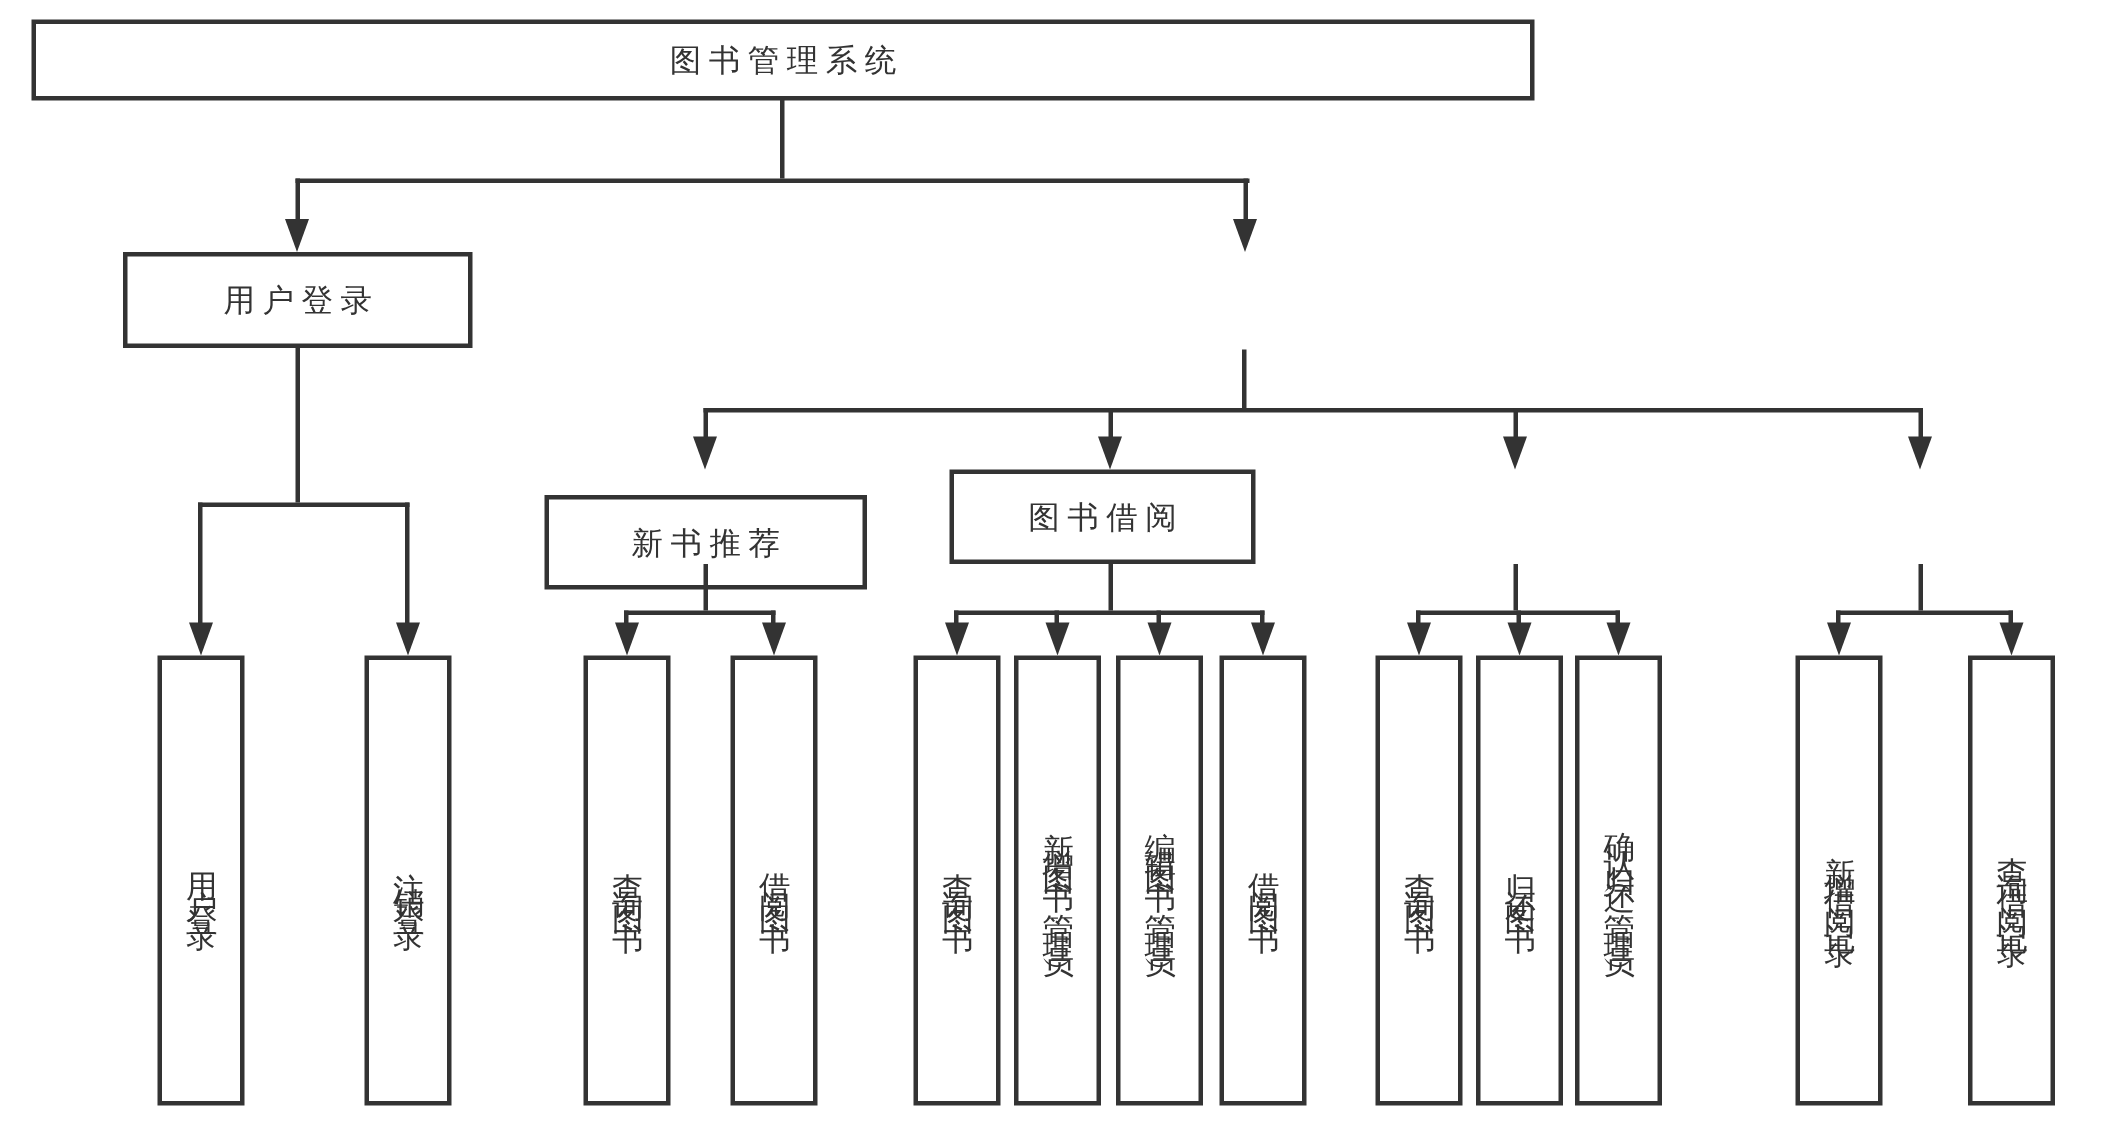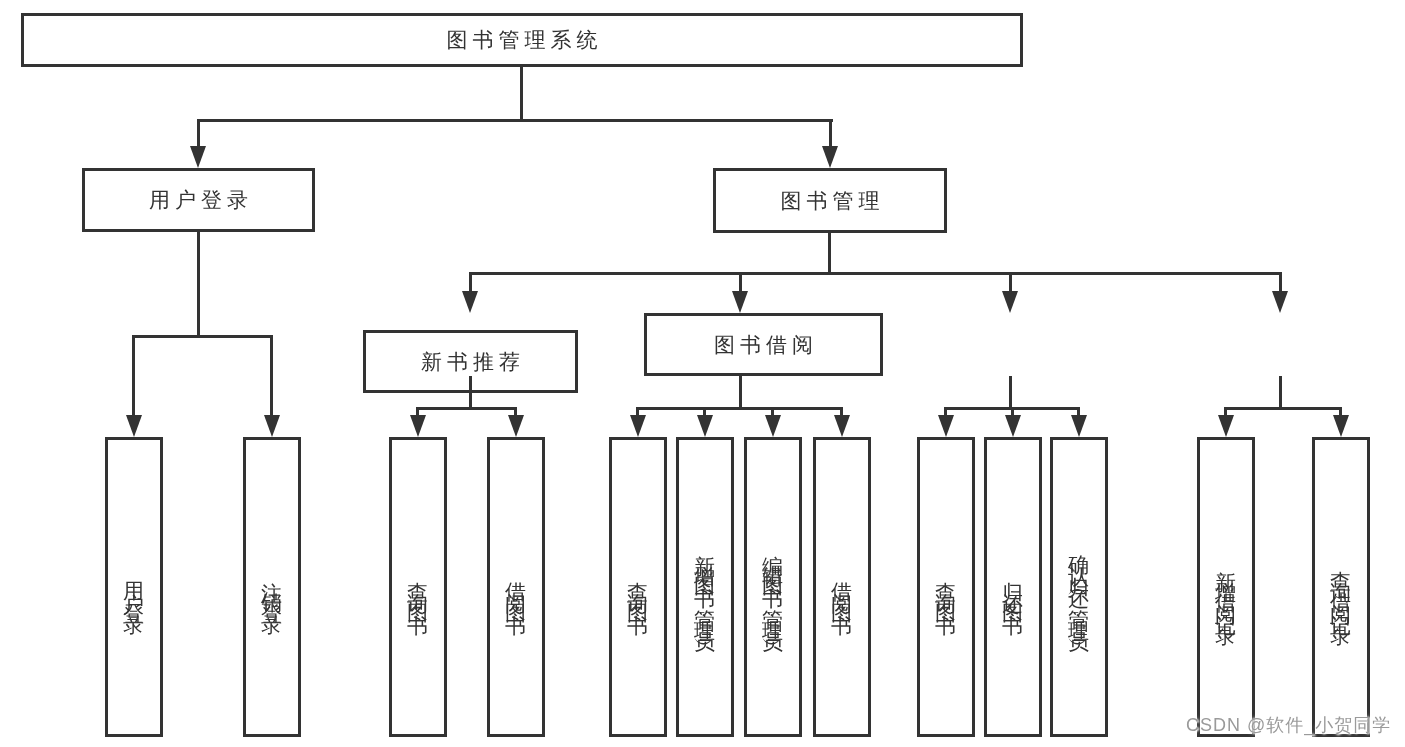--- a/index.html
+++ b/index.html
@@ -70,23 +70,20 @@
     <div class="hline" style="left:197px;top:119px;width:636px;"></div>
     <div class="vline" style="left:197px;top:119px;height:30px;"></div>
     <div class="arrow" style="left:190px;top:146px;"></div>
     <div class="vline" style="left:829px;top:119px;height:30px;"></div>
     <div class="arrow" style="left:822px;top:146px;"></div>
   </div>
 
   <div class="hbox" style="left:82px;top:168px;width:233px;height:64px;">
     <span>用户登录</span>
   </div>
-  <div class="hbox" style="left:713px;top:168px;width:234px;height:65px;">
-    <span>图书管理</span>
-  </div>
 
   <div>
     <div class="vline" style="left:197px;top:232px;height:103px;"></div>
     <div class="hline" style="left:132px;top:335px;width:141px;"></div>
     <div class="vline" style="left:132px;top:335px;height:82px;"></div>
     <div class="arrow" style="left:126px;top:415px;"></div>
     <div class="vline" style="left:270px;top:335px;height:82px;"></div>
     <div class="arrow" style="left:264px;top:415px;"></div>
   </div>
 
@@ -99,21 +96,21 @@
     <div class="arrow" style="left:732px;top:291px;"></div>
     <div class="vline" style="left:1009px;top:272px;height:21px;"></div>
     <div class="arrow" style="left:1002px;top:291px;"></div>
     <div class="vline" style="left:1279px;top:272px;height:21px;"></div>
     <div class="arrow" style="left:1272px;top:291px;"></div>
   </div>
 
   <div class="hbox" style="left:363px;top:330px;width:215px;height:63px;">
     <span>新书推荐</span>
   </div>
-  <div class="hbox" style="left:633px;top:313px;width:239px;height:63px;margin-left:11px;">
+  <div class="hbox" style="left:633px;top:313px;width:204px;height:63px;">
     <span>图书借阅</span>
   </div>
 
   <div>
     <div class="vline" style="left:469px;top:376px;height:31px;"></div>
     <div class="hline" style="left:416px;top:407px;width:101px;"></div>
     <div class="vline" style="left:416px;top:407px;height:10px;"></div>
     <div class="arrow" style="left:410px;top:415px;"></div>
     <div class="vline" style="left:514px;top:407px;height:10px;"></div>
     <div class="arrow" style="left:508px;top:415px;"></div>
@@ -189,15 +186,14 @@
     <span>确认归还（管理员）</span>
   </div>
 
   <div class="vbox" style="left:1197px;">
     <span>新增借阅记录</span>
   </div>
   <div class="vbox" style="left:1312px;">
     <span>查询借阅记录</span>
   </div>
 
-  <div class="watermark">CSDN @软件_小贺同学</div>
 
 </div>
 
 </body></html>

